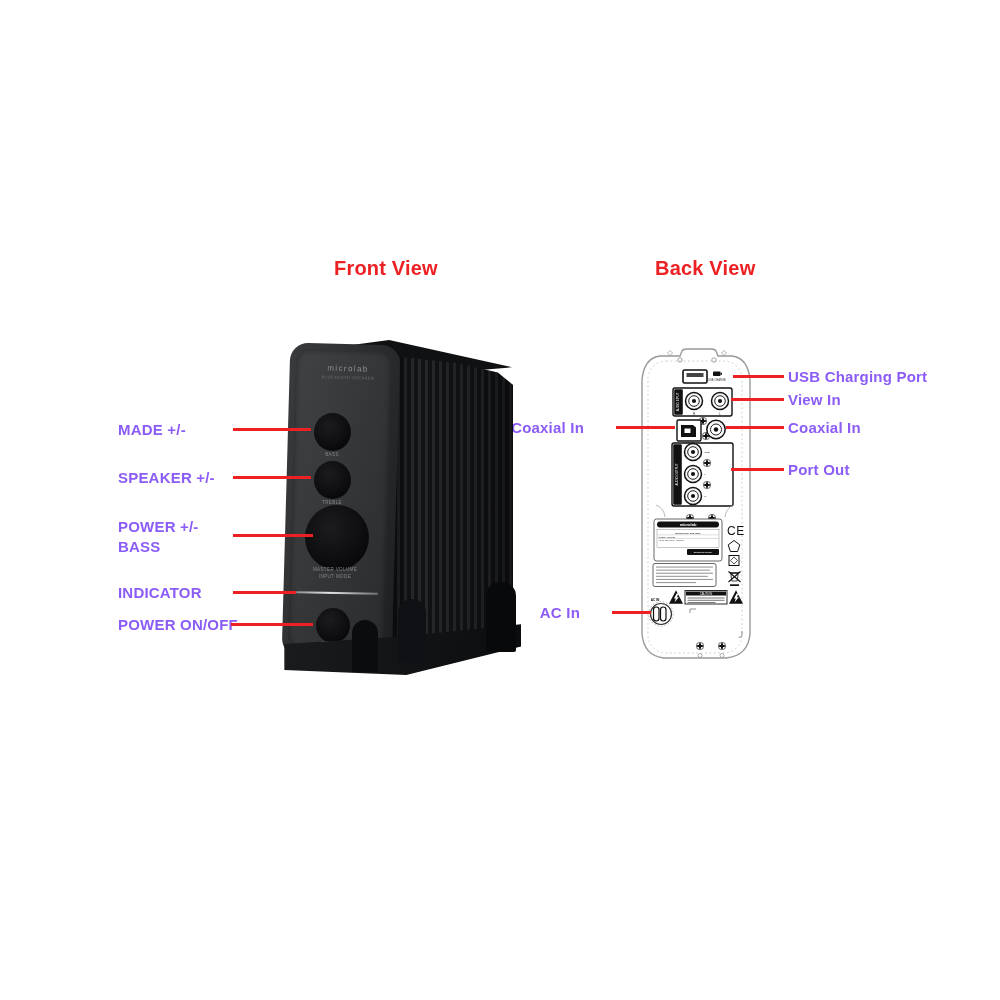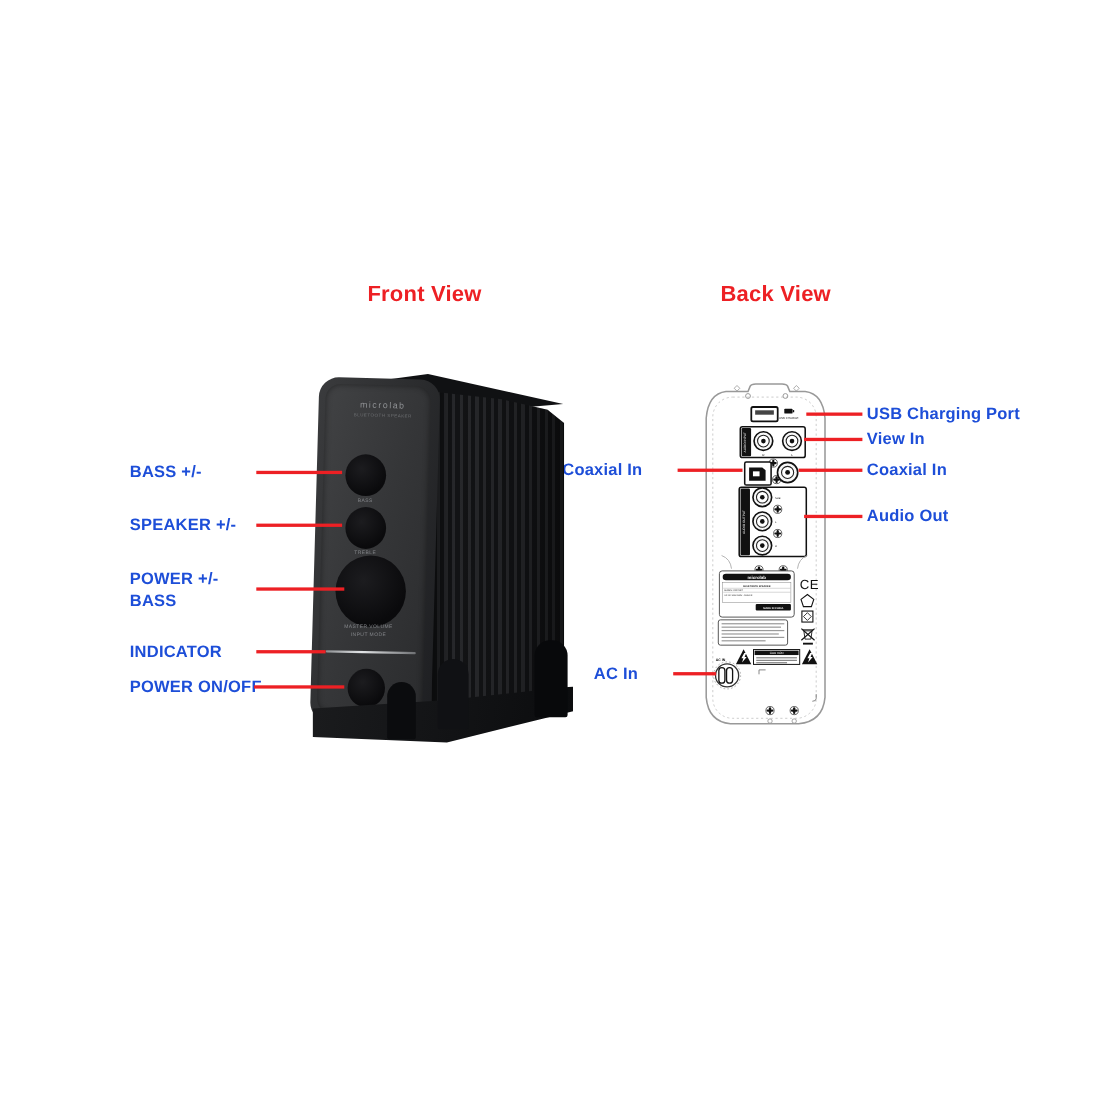--- a/index.html
+++ b/index.html
@@ -4,21 +4,21 @@
 <style>
   html,body{margin:0;padding:0;background:#fff;}
   .canvas{
     position:relative;width:972px;height:1000px;background:#ffffff;overflow:hidden;
     font-family:Liberation Sans, sans-serif;
   }
   .view-title{
     position:absolute;color:#ed2024;font-size:20px;font-weight:700;letter-spacing:.2px;
   }
   .red-label{
-    position:absolute;color:#1d4ed8;font-size:15px;font-weight:700;letter-spacing:.2px;white-space:nowrap;
+    position:absolute;color:#8b5cf6;font-size:15px;font-weight:700;letter-spacing:.2px;white-space:nowrap;
   }
   .red-label.right-align{text-align:right;}
   .red-line{position:absolute;height:3px;background:#ed2024;z-index:20;}
 
   
   .fd-top{position:absolute;left:300px;top:340px;width:212px;height:40px;background:#101113;
     clip-path:polygon(0 30%,42% 0,100% 68%,44% 94%);z-index:1;}
   .fd-side{position:absolute;left:386px;top:349px;width:127px;height:312px;z-index:2;
     background:
       linear-gradient(90deg,rgba(0,0,0,.55),rgba(0,0,0,0) 22%,rgba(0,0,0,.18) 70%,rgba(0,0,0,.45)),
@@ -83,21 +83,21 @@
 
     <div class="knob" style="left:318px;top:610px;width:24px;height:24px"></div>
     <div class="fd-cap" style="left:318px;top:641px;width:26px">POWER</div>
 
     <div class="stand-base"></div>
     <div class="stand-clip clip-l"></div>
     <div class="stand-clip clip-m"></div>
     <div class="stand-clip clip-r"></div>
   </div>
 
-  <div class="red-label" style="left:118px;top:421px">BASS +/-</div>
+  <div class="red-label" style="left:118px;top:421px">MADE +/-</div>
   <div class="red-line" style="left:233px;top:428px;width:78px"></div>
 
   <div class="red-label" style="left:118px;top:469px">SPEAKER +/-</div>
   <div class="red-line" style="left:233px;top:476px;width:78px"></div>
 
   <div class="red-label" style="left:118px;top:518px">POWER +/-</div>
   <div class="red-label" style="left:118px;top:538px">BASS</div>
   <div class="red-line" style="left:233px;top:534px;width:80px"></div>
 
   <div class="red-label" style="left:118px;top:584px">INDICATOR</div>
@@ -259,21 +259,21 @@
   <div class="red-line" style="left:733px;top:375px;width:51px"></div>
   <div class="red-label" style="left:788px;top:368px">USB Charging Port</div>
 
   <div class="red-line" style="left:731px;top:398px;width:53px"></div>
   <div class="red-label" style="left:788px;top:391px">View In</div>
 
   <div class="red-line" style="left:726px;top:426px;width:58px"></div>
   <div class="red-label" style="left:788px;top:419px">Coaxial In</div>
 
   <div class="red-line" style="left:731px;top:468px;width:53px"></div>
-  <div class="red-label" style="left:788px;top:461px">Audio Out</div>
+  <div class="red-label" style="left:788px;top:461px">Port Out</div>
 
   <div class="red-label right-align" style="right:388px;top:419px">Coaxial In</div>
   <div class="red-line" style="left:616px;top:426px;width:59px"></div>
 
   <div class="red-label right-align" style="right:392px;top:604px">AC In</div>
   <div class="red-line" style="left:612px;top:611px;width:39px"></div>
 
 </div>
 
 </body></html>

